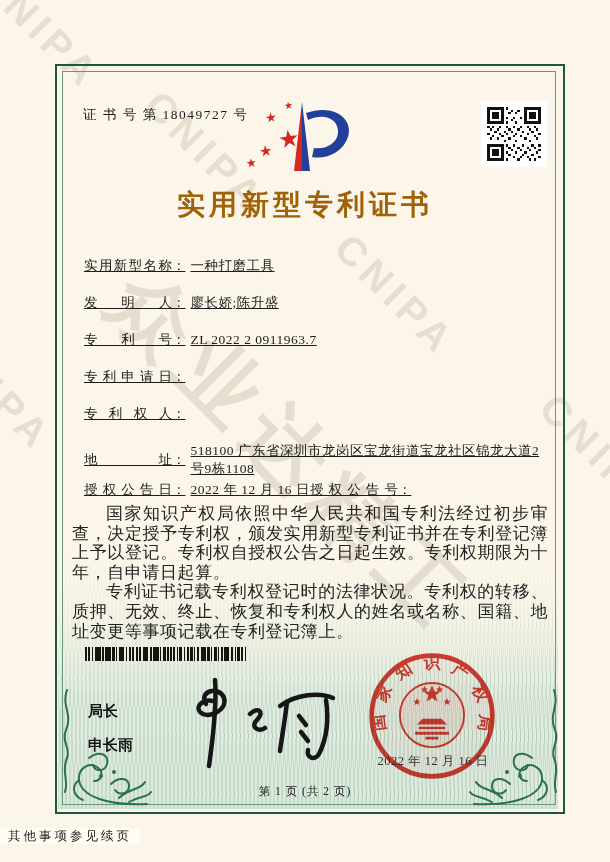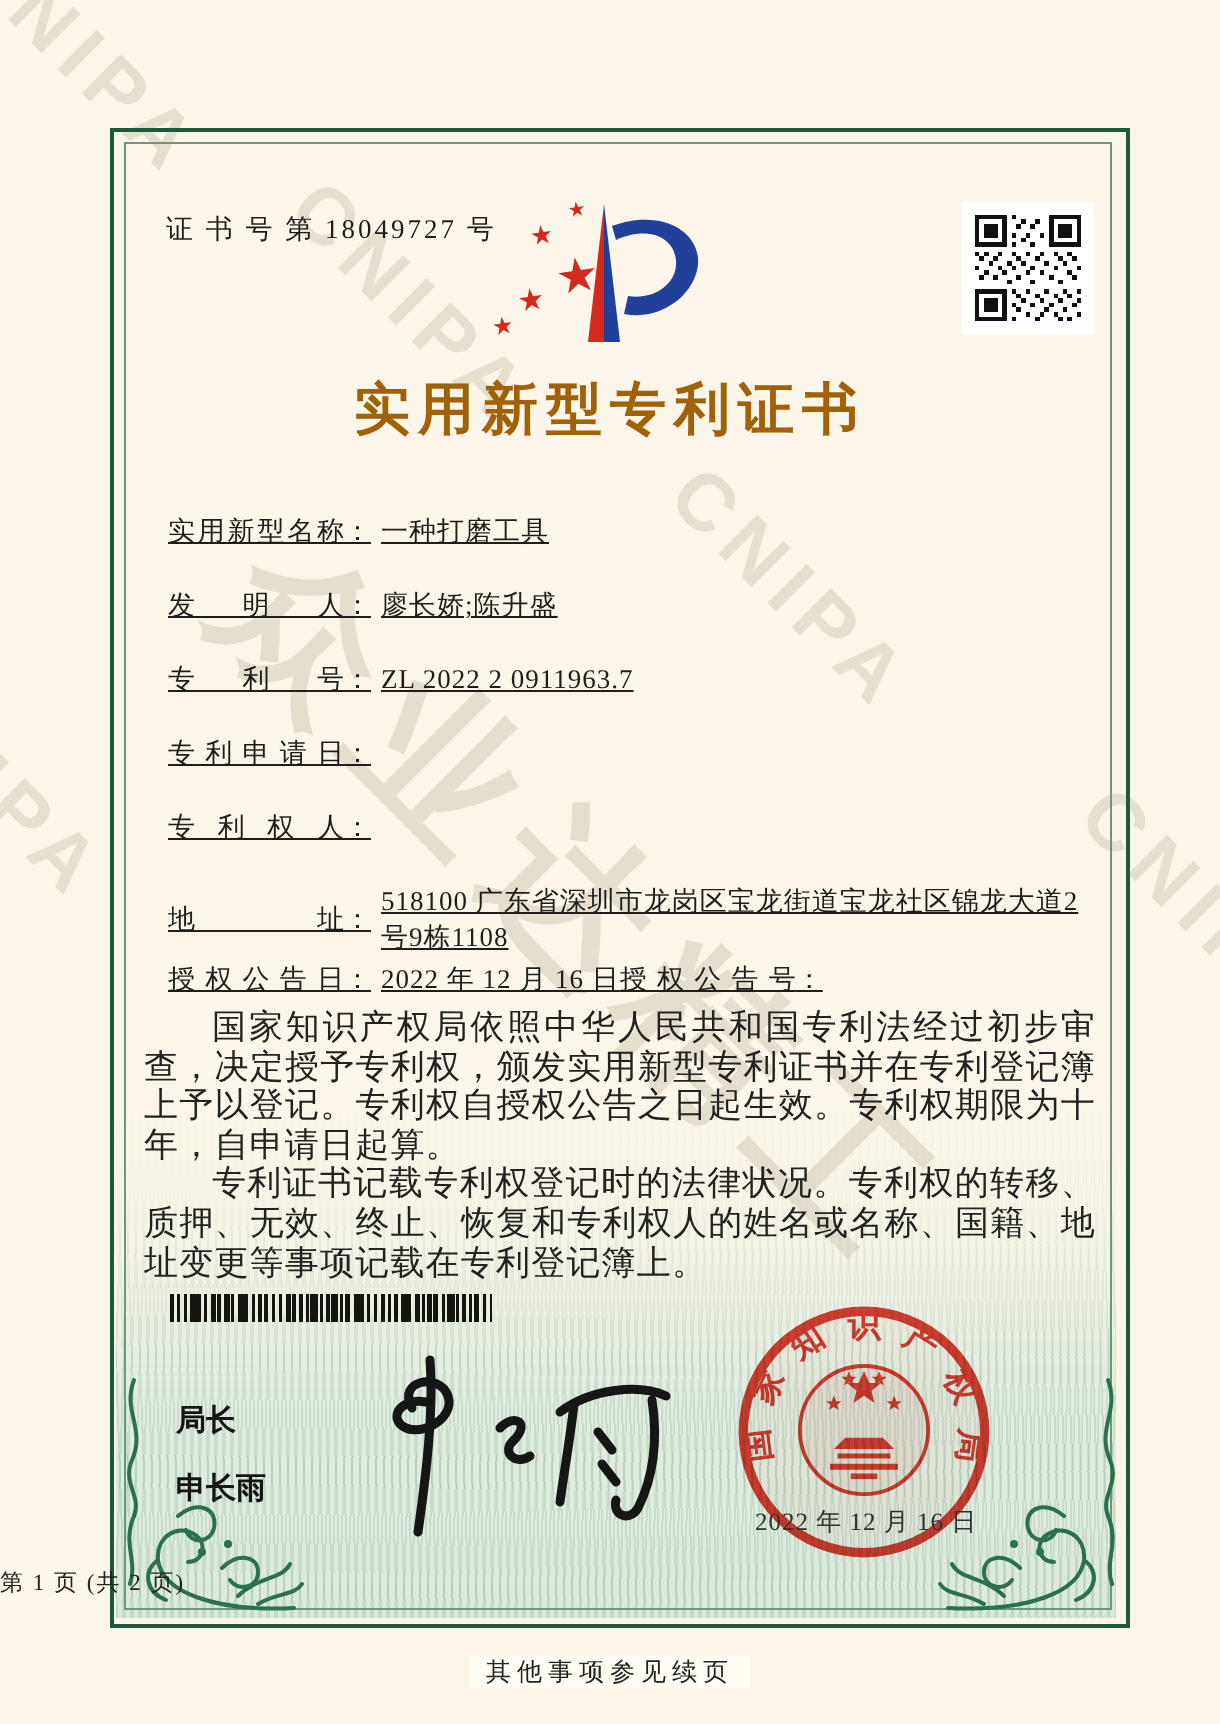--- a/index.html
+++ b/index.html
@@ -66,23 +66,23 @@
     font-family:"Liberation Sans","DejaVu Sans",sans-serif; font-weight:bold;
     font-size:15px; line-height:34px; color:#151515;}
   .sig-svg{position:absolute; left:168px; top:676px; z-index:4;}
   .seal{position:absolute; left:366px; top:650px; width:132px; height:132px; z-index:5;
     mix-blend-mode:multiply; opacity:.95;}
   .seal-date{position:absolute; left:370px; top:753px; width:126px; z-index:6;
     text-align:center; font-size:12.5px; letter-spacing:0.5px; color:#32312d;}
   .ornament{position:absolute; z-index:2;}
   .ornament.left{left:59px; top:688px;}
   .ornament.right{left:466px; top:688px; transform:scaleX(-1);}
-  .page-num{position:absolute; left:0; right:0; top:784px; text-align:left; z-index:4;
+  .page-num{position:absolute; left:0; right:0; top:784px; text-align:center; z-index:4;
     font-size:11.5px; letter-spacing:1px; color:#222;}
-  .note{position:absolute; left:0; right:0; top:828px; text-align:center; z-index:3; font-size:12.5px;}
+  .note{position:absolute; left:0; right:0; top:828px; z-index:3; font-size:12.5px;}
   .note span{background:#fffdf3; padding:1px 8px; letter-spacing:3px; color:#222;}
 </style>
 </head>
 <body>
 
 <div class="page">
 
   <div class="wm wm-cnipa" style="left:40px; top:28px;">CNIPA</div>
   <div class="wm wm-cnipa" style="left:205px; top:152px;">CNIPA</div>
   <div class="wm wm-cnipa" style="left:395px; top:295px;">CNIPA</div>

